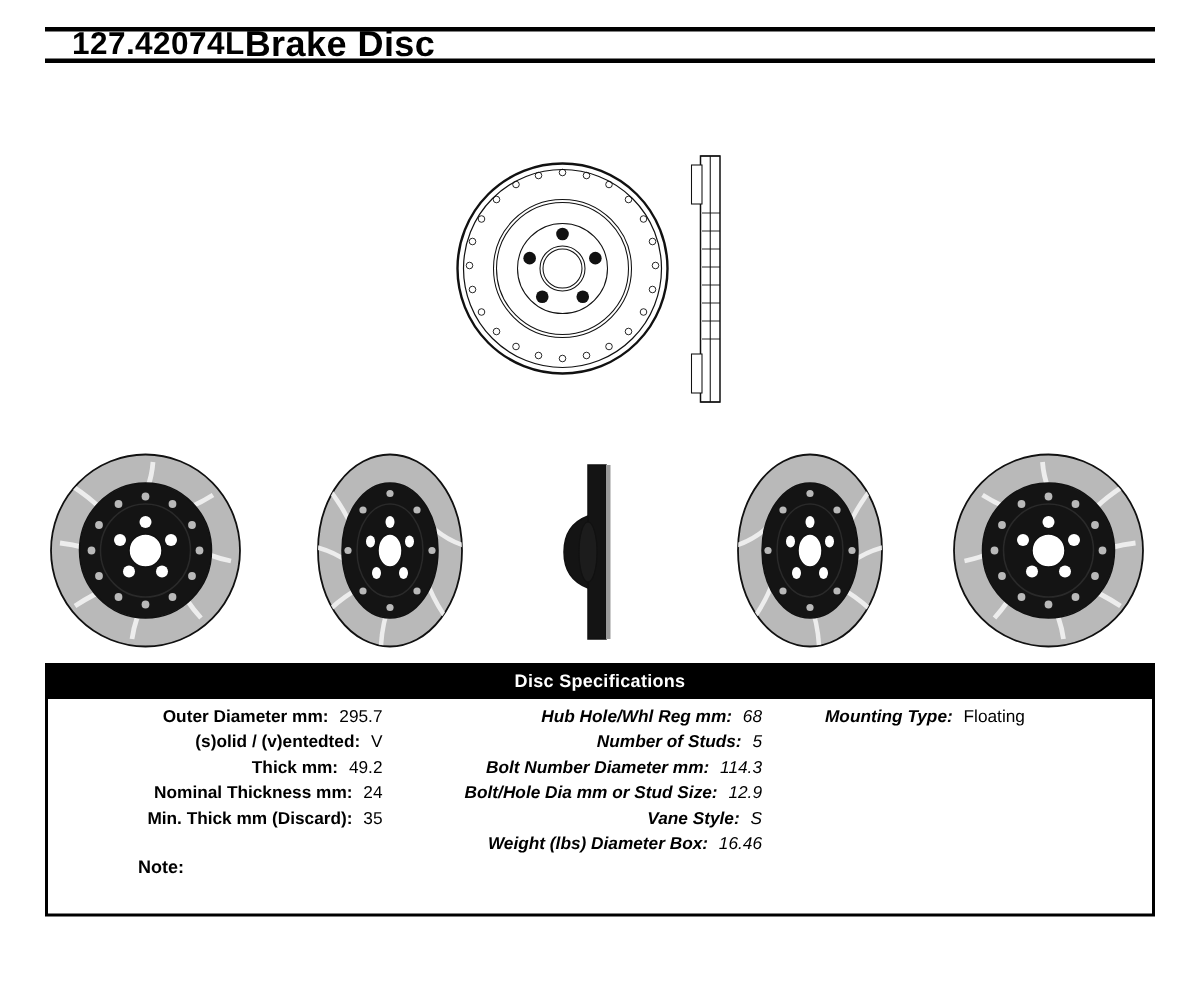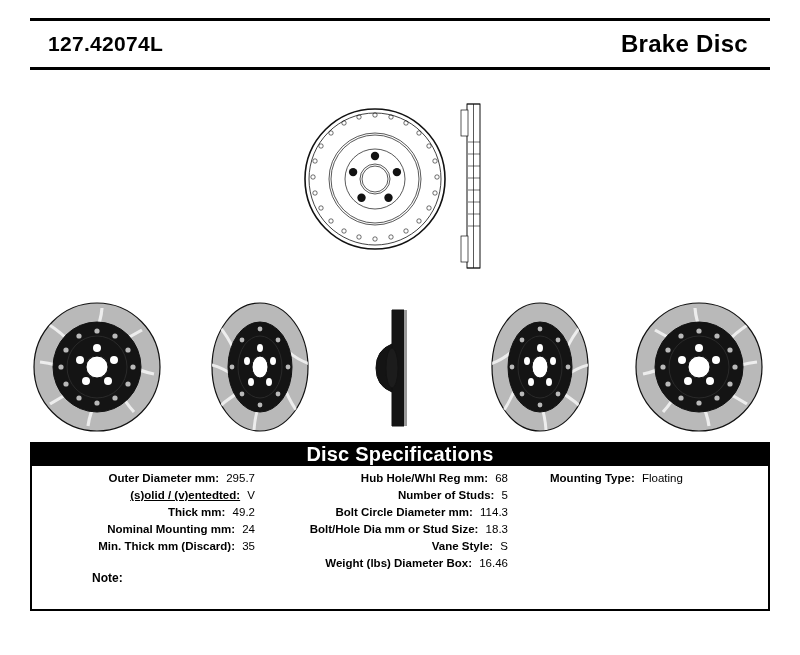--- a/index.html
+++ b/index.html
@@ -8,23 +8,23 @@
     background:#ffffff;
     font-family:"Liberation Sans", sans-serif;
     color:#000;
     position:relative;
     overflow:hidden;
   }
   .sheet{position:absolute;inset:0;}
 
   
   .header{
-    position:absolute;left:30px;top:18px;width:740px;height:52px;
+    position:absolute;left:30px;top:18px;width:740px;height:24px;
     border-top:3px solid #000;border-bottom:3px solid #000;
-    display:flex;align-items:center;justify-content:space-between;
+    display:flex;align-items:center;justify-content:flex-start;
     box-sizing:border-box;
   }
   .part-number{
     font-size:21px;font-weight:bold;letter-spacing:.3px;
     padding-left:18px;
   }
   .product-type{
     font-size:24px;font-weight:bold;letter-spacing:.3px;
     padding-right:22px;
   }
@@ -32,31 +32,31 @@
   
   .drawings{position:absolute;left:0;top:66px;width:800px;height:370px;}
   .rotor{position:absolute;}
 
   
   .spec-box{
     position:absolute;left:30px;top:442px;width:740px;height:24px;
     background:#000;color:#fff;
     display:flex;align-items:center;justify-content:center;
   }
-  .spec-title{font-size:20px;font-weight:bold;letter-spacing:.2px;}
+  .spec-title{font-size:12px;font-weight:bold;letter-spacing:.2px;}
   .spec-frame{
     position:absolute;left:30px;top:442px;width:740px;height:169px;
     border:2px solid #000;box-sizing:border-box;
   }
   .spec-cols{
     position:absolute;left:30px;top:470px;width:740px;height:120px;
   }
   .col{position:absolute;font-size:11.5px;line-height:17px;}
   .col-left{left:10px;top:0;width:215px;text-align:right;}
-  .col-mid{left:228px;top:0;width:250px;text-align:right;}
+  .col-mid{left:228px;top:0;width:250px;text-align:right;font-style:italic;}
   .col-right{left:520px;top:0;width:210px;text-align:left;}
   .spec-line{white-space:nowrap;}
   .note{
     position:absolute;left:92px;top:571px;font-size:12px;font-weight:bold;
   }
 
   .lbl{font-weight:bold;}
 </style>
 </head>
 <body>
@@ -327,67 +327,67 @@
   </div>
 
   <div class="spec-cols">
 
     <div class="col col-left">
       <div class="spec-line">
         <span class="lbl" style="margin-right: 4px;">Outer Diameter mm:</span>
         <span>295.7</span>
       </div>
       <div class="spec-line">
-        <span class="lbl" style="margin-right: 4px; text-decoration: underline;">(s)olid / (v)entedted:</span>
+        <span class="lbl" style="margin-right: 4px;">(s)olid / (v)entedted:</span>
         <span>V</span>
       </div>
       <div class="spec-line">
         <span class="lbl" style="margin-right: 4px;">Thick mm:</span>
         <span>49.2</span>
       </div>
       <div class="spec-line">
-        <span class="lbl" style="margin-right: 4px;">Nominal Mounting mm:</span>
+        <span class="lbl" style="margin-right: 4px;">Nominal Thickness mm:</span>
         <span>24</span>
       </div>
       <div class="spec-line">
         <span class="lbl" style="margin-right: 4px;">Min. Thick mm (Discard):</span>
         <span>35</span>
       </div>
     </div>
 
     <div class="col col-mid">
       <div class="spec-line">
         <span class="lbl" style="margin-right: 4px;">Hub Hole/Whl Reg mm:</span>
         <span>68</span>
       </div>
       <div class="spec-line">
         <span class="lbl" style="margin-right: 4px;">Number of Studs:</span>
         <span>5</span>
       </div>
       <div class="spec-line">
-        <span class="lbl" style="margin-right: 4px;">Bolt Circle Diameter mm:</span>
+        <span class="lbl" style="margin-right: 4px;">Bolt Number Diameter mm:</span>
         <span>114.3</span>
       </div>
       <div class="spec-line">
         <span class="lbl" style="margin-right: 4px;">Bolt/Hole Dia mm or Stud Size:</span>
-        <span>18.3</span>
+        <span>12.9</span>
       </div>
       <div class="spec-line">
         <span class="lbl" style="margin-right: 4px;">Vane Style:</span>
         <span>S</span>
       </div>
       <div class="spec-line">
         <span class="lbl" style="margin-right: 4px;">Weight (lbs) Diameter Box:</span>
         <span>16.46</span>
       </div>
     </div>
 
     <div class="col col-right">
       <div class="spec-line">
-        <span class="lbl" style="margin-right: 4px;">Mounting Type:</span>
+        <span class="lbl" style="margin-right: 4px; font-style: italic;">Mounting Type:</span>
         <span>Floating</span>
       </div>
     </div>
 
   </div>
 
   <div class="note">Note:</div>
 
 </div>
 

